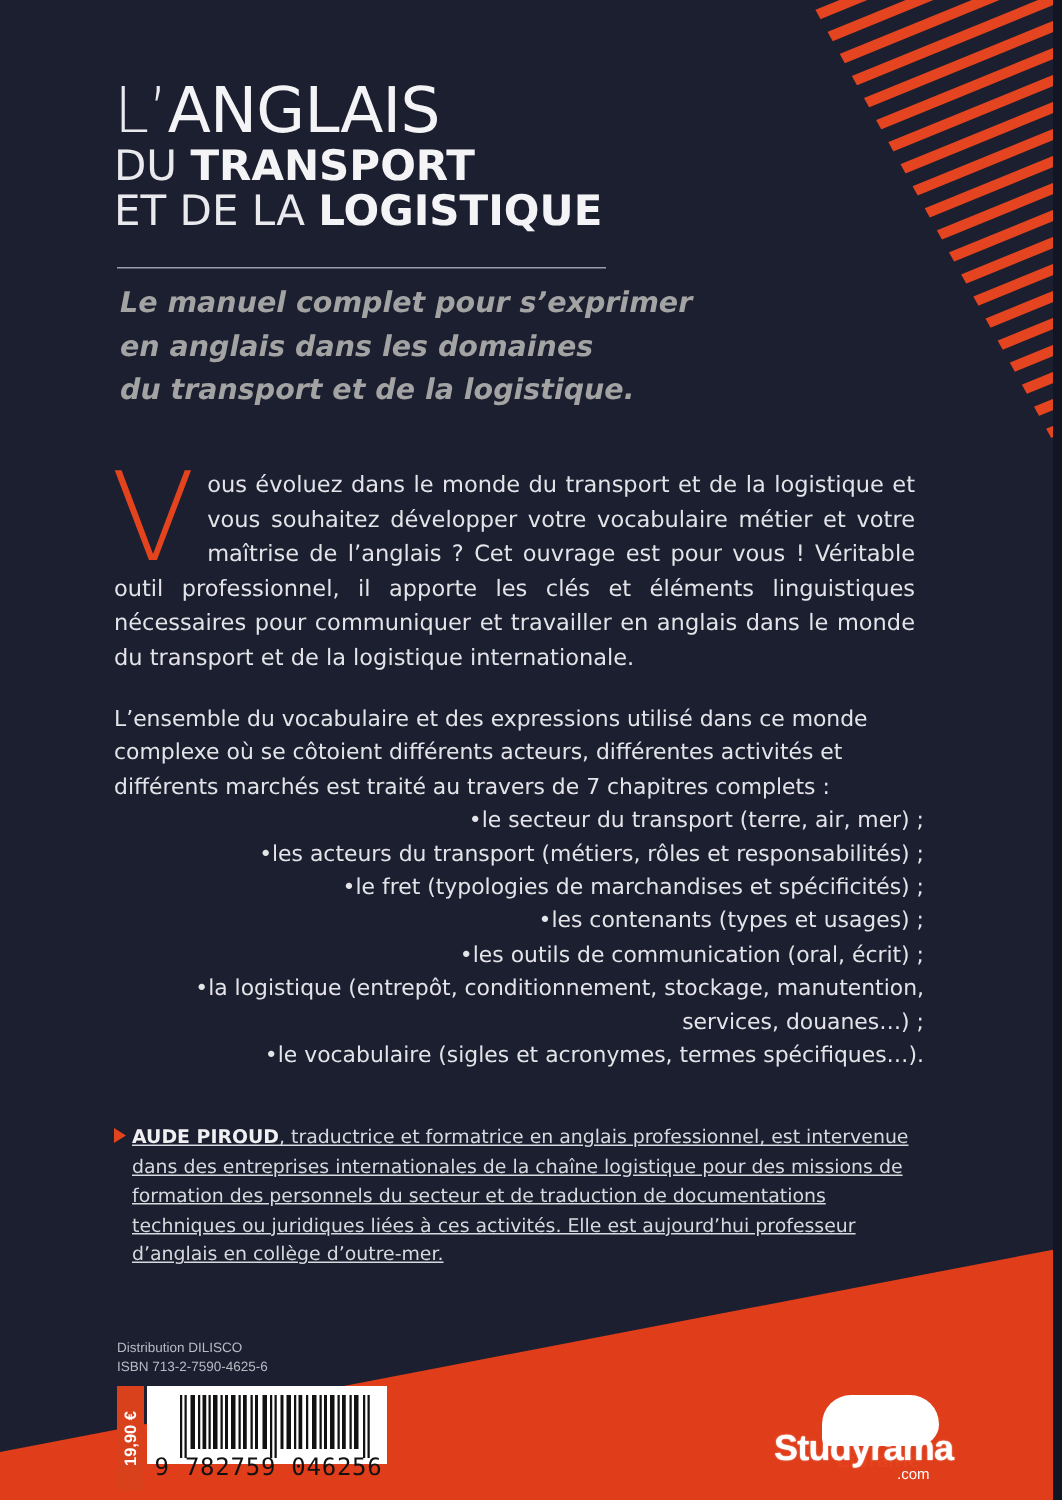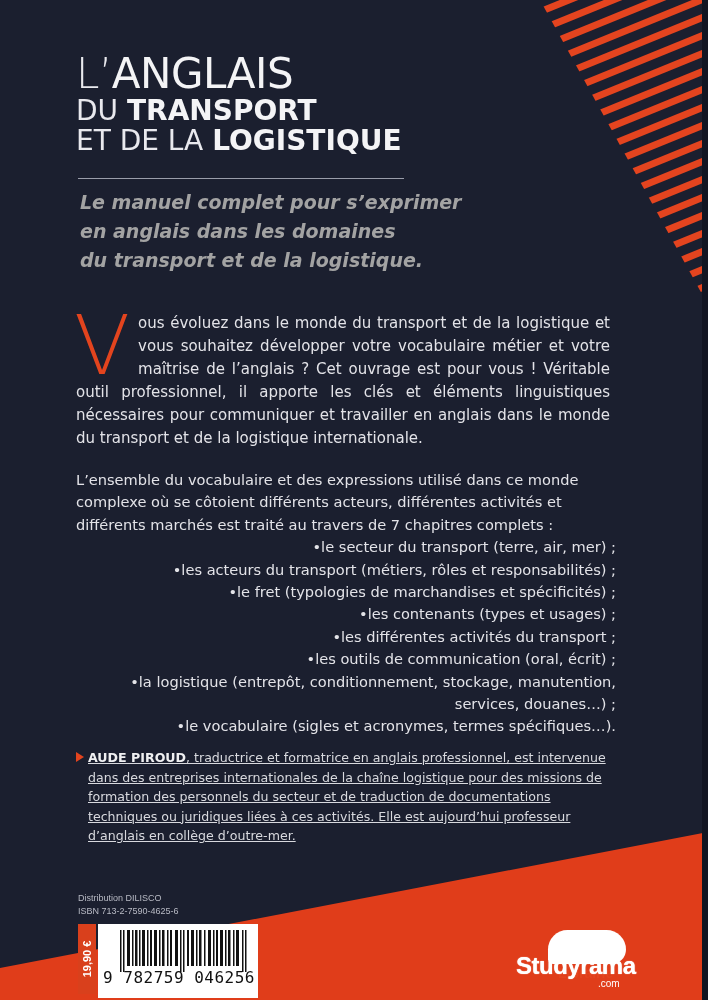--- a/index.html
+++ b/index.html
@@ -57,21 +57,21 @@
     font-family: "Liberation Sans", sans-serif; }
 
   .price {
     position: absolute; left: 78px; top: 924px; width: 18px; height: 70px;
     background: #d9401c; display: flex; align-items: center; justify-content: center;
   }
   .price span { transform: rotate(-90deg); white-space: nowrap; color: #fff; font-weight: 700; font-size: 11px;
     font-family: "Liberation Sans", sans-serif; }
 
   .barcode {
-    position: absolute; left: 98px; top: 924px; width: 160px; height: 74px; background: #fff; padding-left: 24px;
+    position: absolute; left: 98px; top: 924px; width: 160px; height: 52px; background: #fff; padding-left: 24px;
   }
   .barcode .bars { position: absolute; left: 22px; top: 6px; width: 130px; height: 42px; }
   .barcode .digits { position: absolute; left: 5px; top: 44px; font-family: "DejaVu Sans Mono", monospace;
     font-size: 16px; color: #111; letter-spacing: 0.5px; white-space: pre; }
 
   .logo { position: absolute; left: 500px; top: 930px; width: 130px; height: 60px; }
   .logo .bubble { position: absolute; left: 48px; top: 0px; width: 78px; height: 34px; background: #fff;
     border-radius: 40px 40px 30px 10px; }
   .logo .librairie { position: absolute; left: 58px; top: 6px; color: #e3441e; font-weight: 700;
     font-size: 14px; font-family: "Liberation Sans", sans-serif; margin-top: 29px; }
@@ -139,21 +139,20 @@
     <span class="dropcap">V</span><span>ous évoluez dans le monde du transport et de la logistique et vous souhaitez développer votre vocabulaire métier et votre maîtrise de l’anglais ? Cet ouvrage est pour vous ! Véritable outil professionnel, il apporte les clés et éléments linguistiques nécessaires pour communiquer et travailler en anglais dans le monde du transport et de la logistique internationale.</span>
   </div>
 
   <div class="chapters">
     <p>L’ensemble du vocabulaire et des expressions utilisé dans ce monde complexe où se côtoient différents acteurs, différentes activités et différents marchés est traité au travers de 7 chapitres complets :</p>
     <ul>
       <li>le secteur du transport (terre, air, mer) ;</li>
       <li>les acteurs du transport (métiers, rôles et responsabilités) ;</li>
       <li>le fret (typologies de marchandises et spécificités) ;</li>
       <li>les contenants (types et usages) ;</li>
-      <li>les différentes activités du transport ;</li>
       <li>les outils de communication (oral, écrit) ;</li>
       <li>la logistique (entrepôt, conditionnement, stockage, manutention, services, douanes…) ;</li>
       <li>le vocabulaire (sigles et acronymes, termes spécifiques…).</li>
     </ul>
   </div>
 
   <div class="author">
     <span class="tri"></span>
     <span class="name">AUDE PIROUD</span><span>, traductrice et formatrice en anglais professionnel, est intervenue dans des entreprises internationales de la chaîne logistique pour des missions de formation des personnels du secteur et de traduction de documentations techniques ou juridiques liées à ces activités. Elle est aujourd’hui professeur d’anglais en collège d’outre-mer.</span>
   </div>

